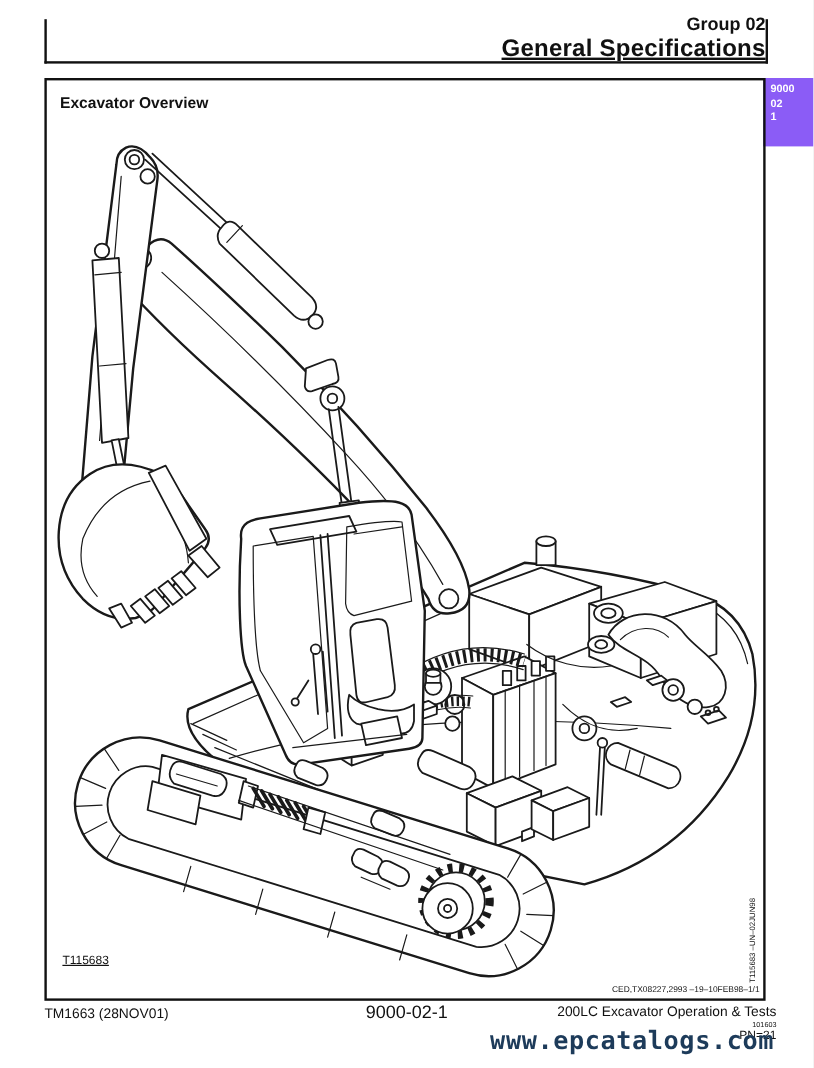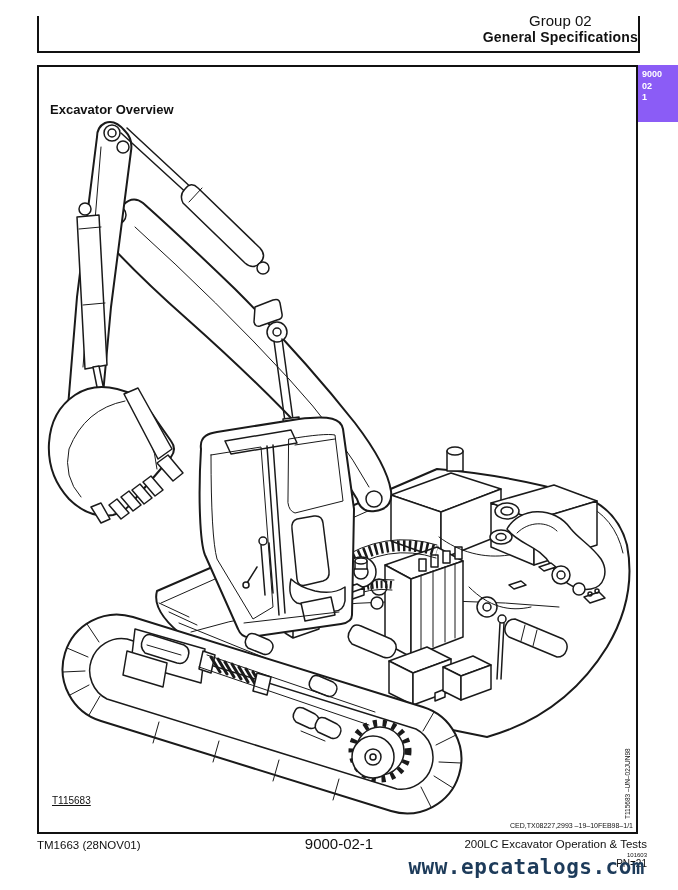--- a/index.html
+++ b/index.html
@@ -1,25 +1,25 @@
 <!DOCTYPE html>
 <html><head>
 <meta charset="utf-8">
 <style>
   html,body{margin:0;padding:0;background:#e8e8e8;}
   .page{position:relative;width:678px;height:890px;background:#ffffff;
         font-family:"Liberation Sans",sans-serif;color:#111;overflow:hidden;}
   .rule{position:absolute;background:#111;}
   .hdr{position:absolute;top:13px;right:40px;text-align:right;line-height:1.12;}
-  .hdr .g{font-size:15px;font-weight:normal;text-align:center;}
-  .hdr .t{font-size:14px;font-weight:bold;letter-spacing:.2px;}
+  .hdr .g{font-size:15px;font-weight:bold;}
+  .hdr .t{font-size:20px;font-weight:bold;letter-spacing:.2px;text-decoration:underline;}
   .tab{position:absolute;left:636px;top:65px;width:42px;height:57px;background:#8b5cf6;
        color:#fff;font-size:9px;font-weight:bold;line-height:1.3;padding:4px 0 0 6px;box-sizing:border-box;}
   .figbox{position:absolute;left:37px;top:65px;width:601px;height:769px;border:2px solid #111;box-sizing:border-box;}
-  .figtitle{position:absolute;left:11px;top:11px;font-size:13px;font-weight:bold;margin-top:24px;}
+  .figtitle{position:absolute;left:11px;top:11px;font-size:13px;font-weight:bold;}
   .figcap{position:absolute;left:13px;bottom:26px;font-size:10px;text-decoration:underline;}
   .fignote{position:absolute;right:3px;bottom:3px;font-size:7px;}
   .sideid{position:absolute;left:585px;top:752px;font-size:6.5px;white-space:nowrap;
           transform:rotate(-90deg);transform-origin:0 0;}
   .drawing{position:absolute;left:0;top:0;width:597px;height:765px;}
   .ftr-left{position:absolute;left:37px;top:839px;font-size:11.5px;}
   .ftr-center{position:absolute;left:0;top:835px;width:678px;text-align:center;font-size:15px;font-weight:normal;}
   .ftr-right{position:absolute;right:31px;top:838px;font-size:11.5px;text-align:right;}
   .ftr-code{position:absolute;right:31px;top:852px;font-size:6px;text-align:right;}
   .ftr-pn{position:absolute;right:31px;top:858px;font-size:10px;text-align:left;}

